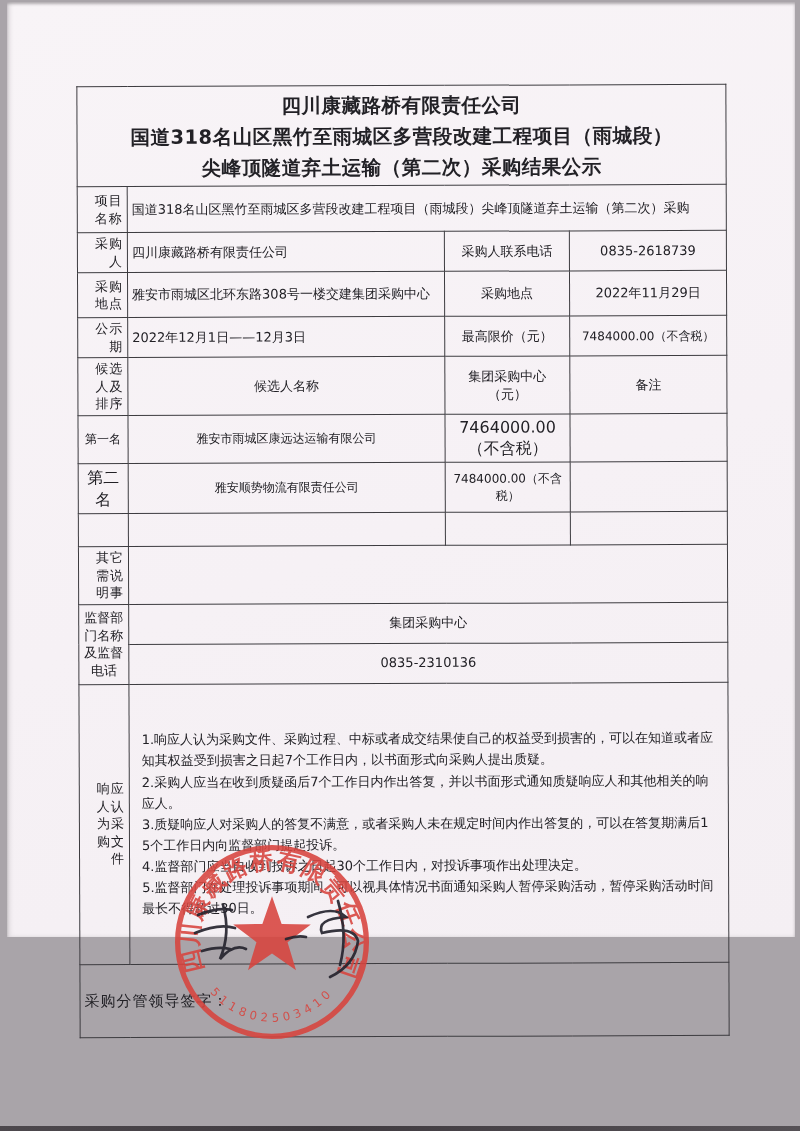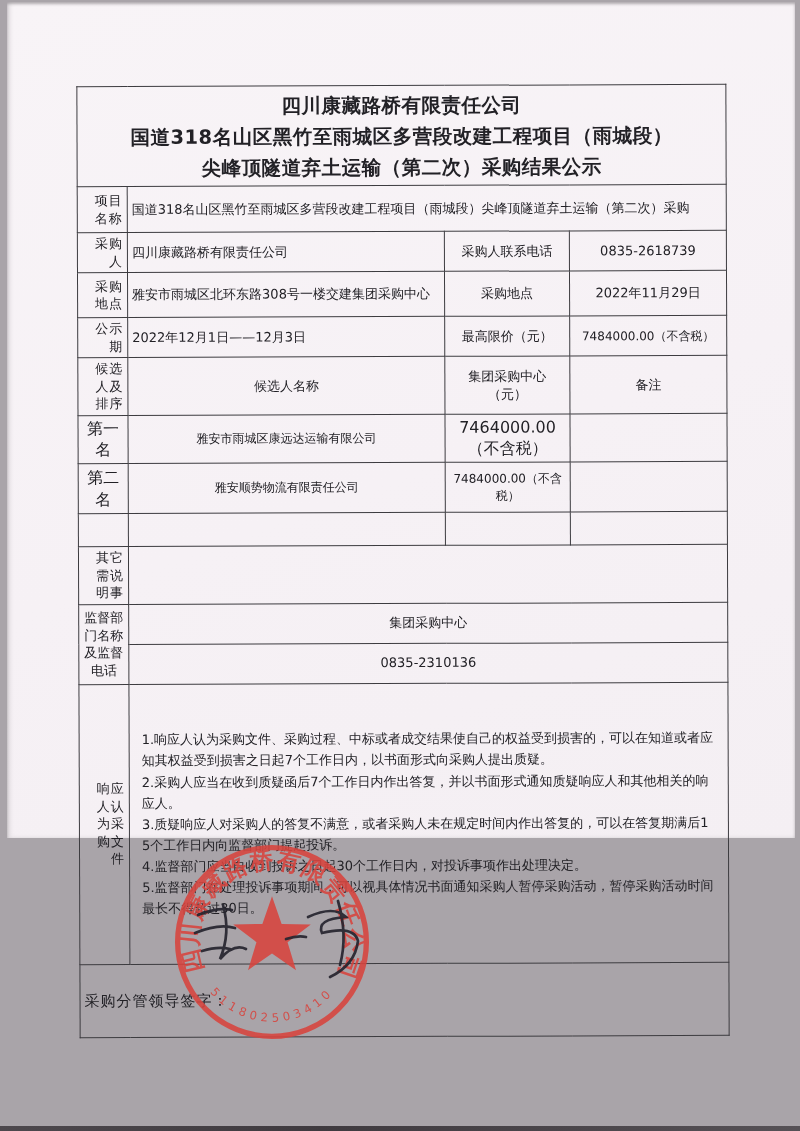--- a/index.html
+++ b/index.html
@@ -5,21 +5,21 @@
   * { margin:0; padding:0; box-sizing:border-box; }
   html,body { width:800px; height:1131px; }
   body {
     position:relative;
     background:#a9a4a9;
     font-family:"DejaVu Sans", sans-serif;
     color:#222126;
     overflow:hidden;
   }
   .paper {
-    position:absolute; left:7px; top:2px; width:788px; height:836px;
+    position:absolute; left:7px; top:2px; width:788px; height:935px;
     background:linear-gradient(160deg,#f8f4f7 0%, #f6f1f5 55%, #f4eff3 100%);
     box-shadow:inset 0 2px 3px rgba(60,55,60,.35), inset 3px 0 4px rgba(120,115,120,.18);
   }
   .page-bottom-edge{
     position:absolute; left:0; bottom:0; width:800px; height:5px;
     background:linear-gradient(90deg,#4d484d,#3f3a3f 40%,#565156);
   }
   .doc-table-wrap{
     position:absolute; left:71px; top:83px;
     transform:rotate(-0.2deg);
@@ -111,21 +111,21 @@
       </tr>
 
       <tr class="h-r5">
         <td class="lbl">候选人及排序</td>
         <td class="ctr">候选人名称</td>
         <td class="ctr">集团采购中心（元）</td>
         <td class="ctr">备注</td>
       </tr>
 
       <tr class="h-r6">
-        <td class="ctr" style="font-size:16px">第一名</td>
+        <td class="ctr" style="font-size:12px">第一名</td>
         <td class="ctr" style="font-size:12px">雅安市雨城区康远达运输有限公司</td>
         <td class="ctr" style="font-size:16px">7464000.00（不含税）</td>
         <td class="ctr"></td>
       </tr>
 
       <tr class="h-r7">
         <td class="ctr" style="font-size:16px">第二名</td>
         <td class="ctr" style="font-size:12px">雅安顺势物流有限责任公司</td>
         <td class="ctr" style="font-size:12px">7484000.00（不含税）</td>
         <td class="ctr"></td>

